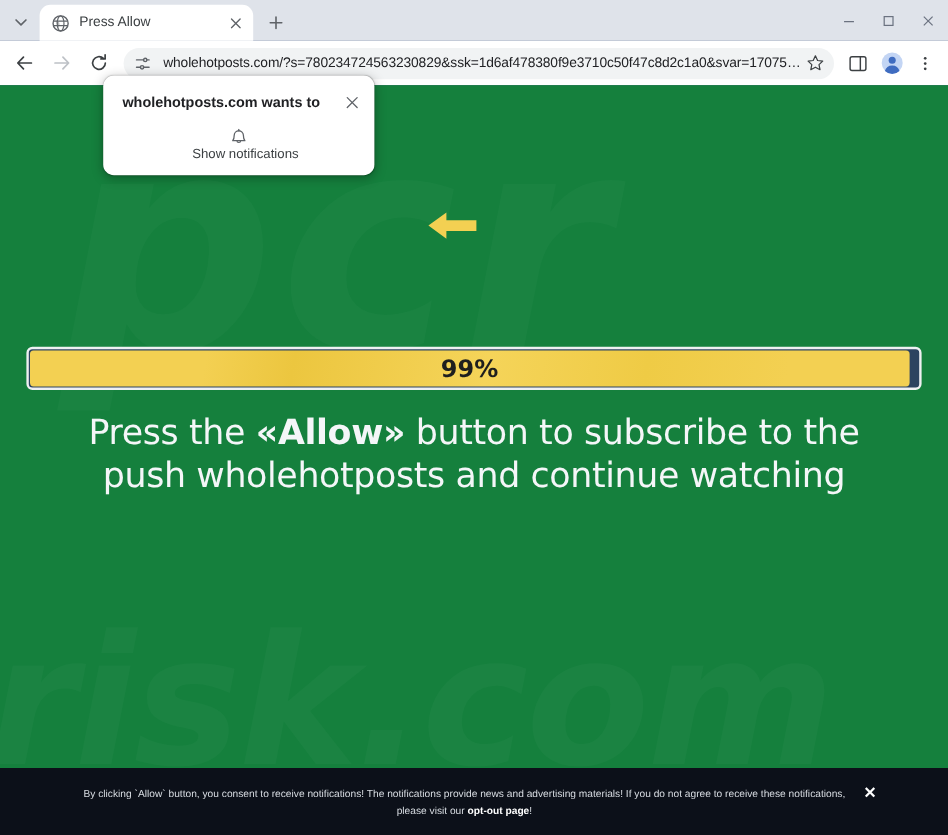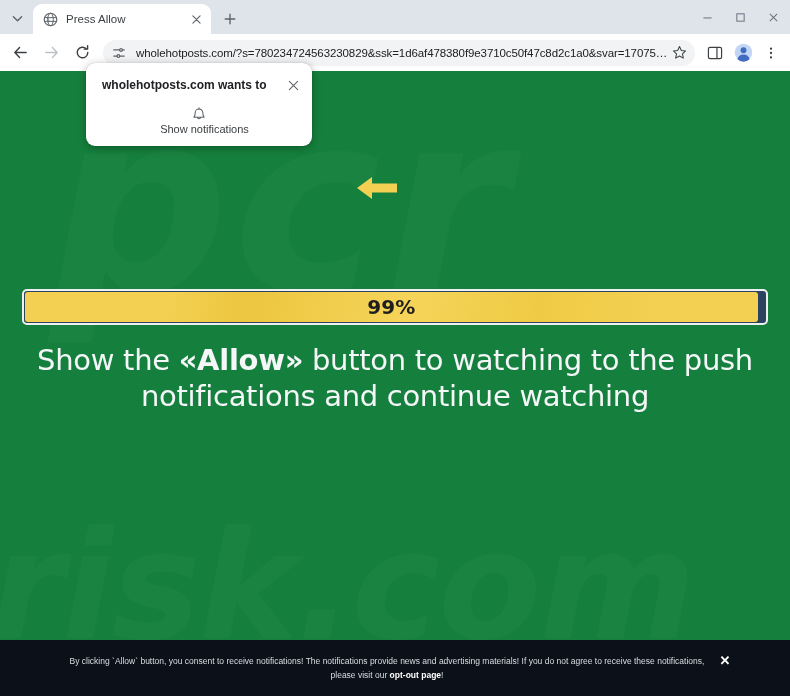--- a/index.html
+++ b/index.html
@@ -537,21 +537,21 @@
       </svg>
     </div>
 
     <div class="progress-wrap">
       <div class="progress-fill" id="progress-fill" style="width: 99%;">
         <span class="progress-label">99%</span>
       </div>
     </div>
 
     <div class="headline">
-      <span>Show the </span><b>«Allow»</b><span> button to watching to the push notifications and continue watching</span>
+      <span>Press the </span><b>«Allow»</b><span> button to subscribe to the push wholehotposts and continue watching</span>
     </div>
 
     <div class="consent-bar">
       <div class="consent-text">
         <span>By clicking `Allow` button, you consent to receive notifications! The notifications provide news and advertising materials! If you do not agree to receive these notifications, please visit our </span><b>opt-out page</b><span>!</span>
       </div>
       <div class="consent-close">✕</div>
     </div>
 
   </div>

